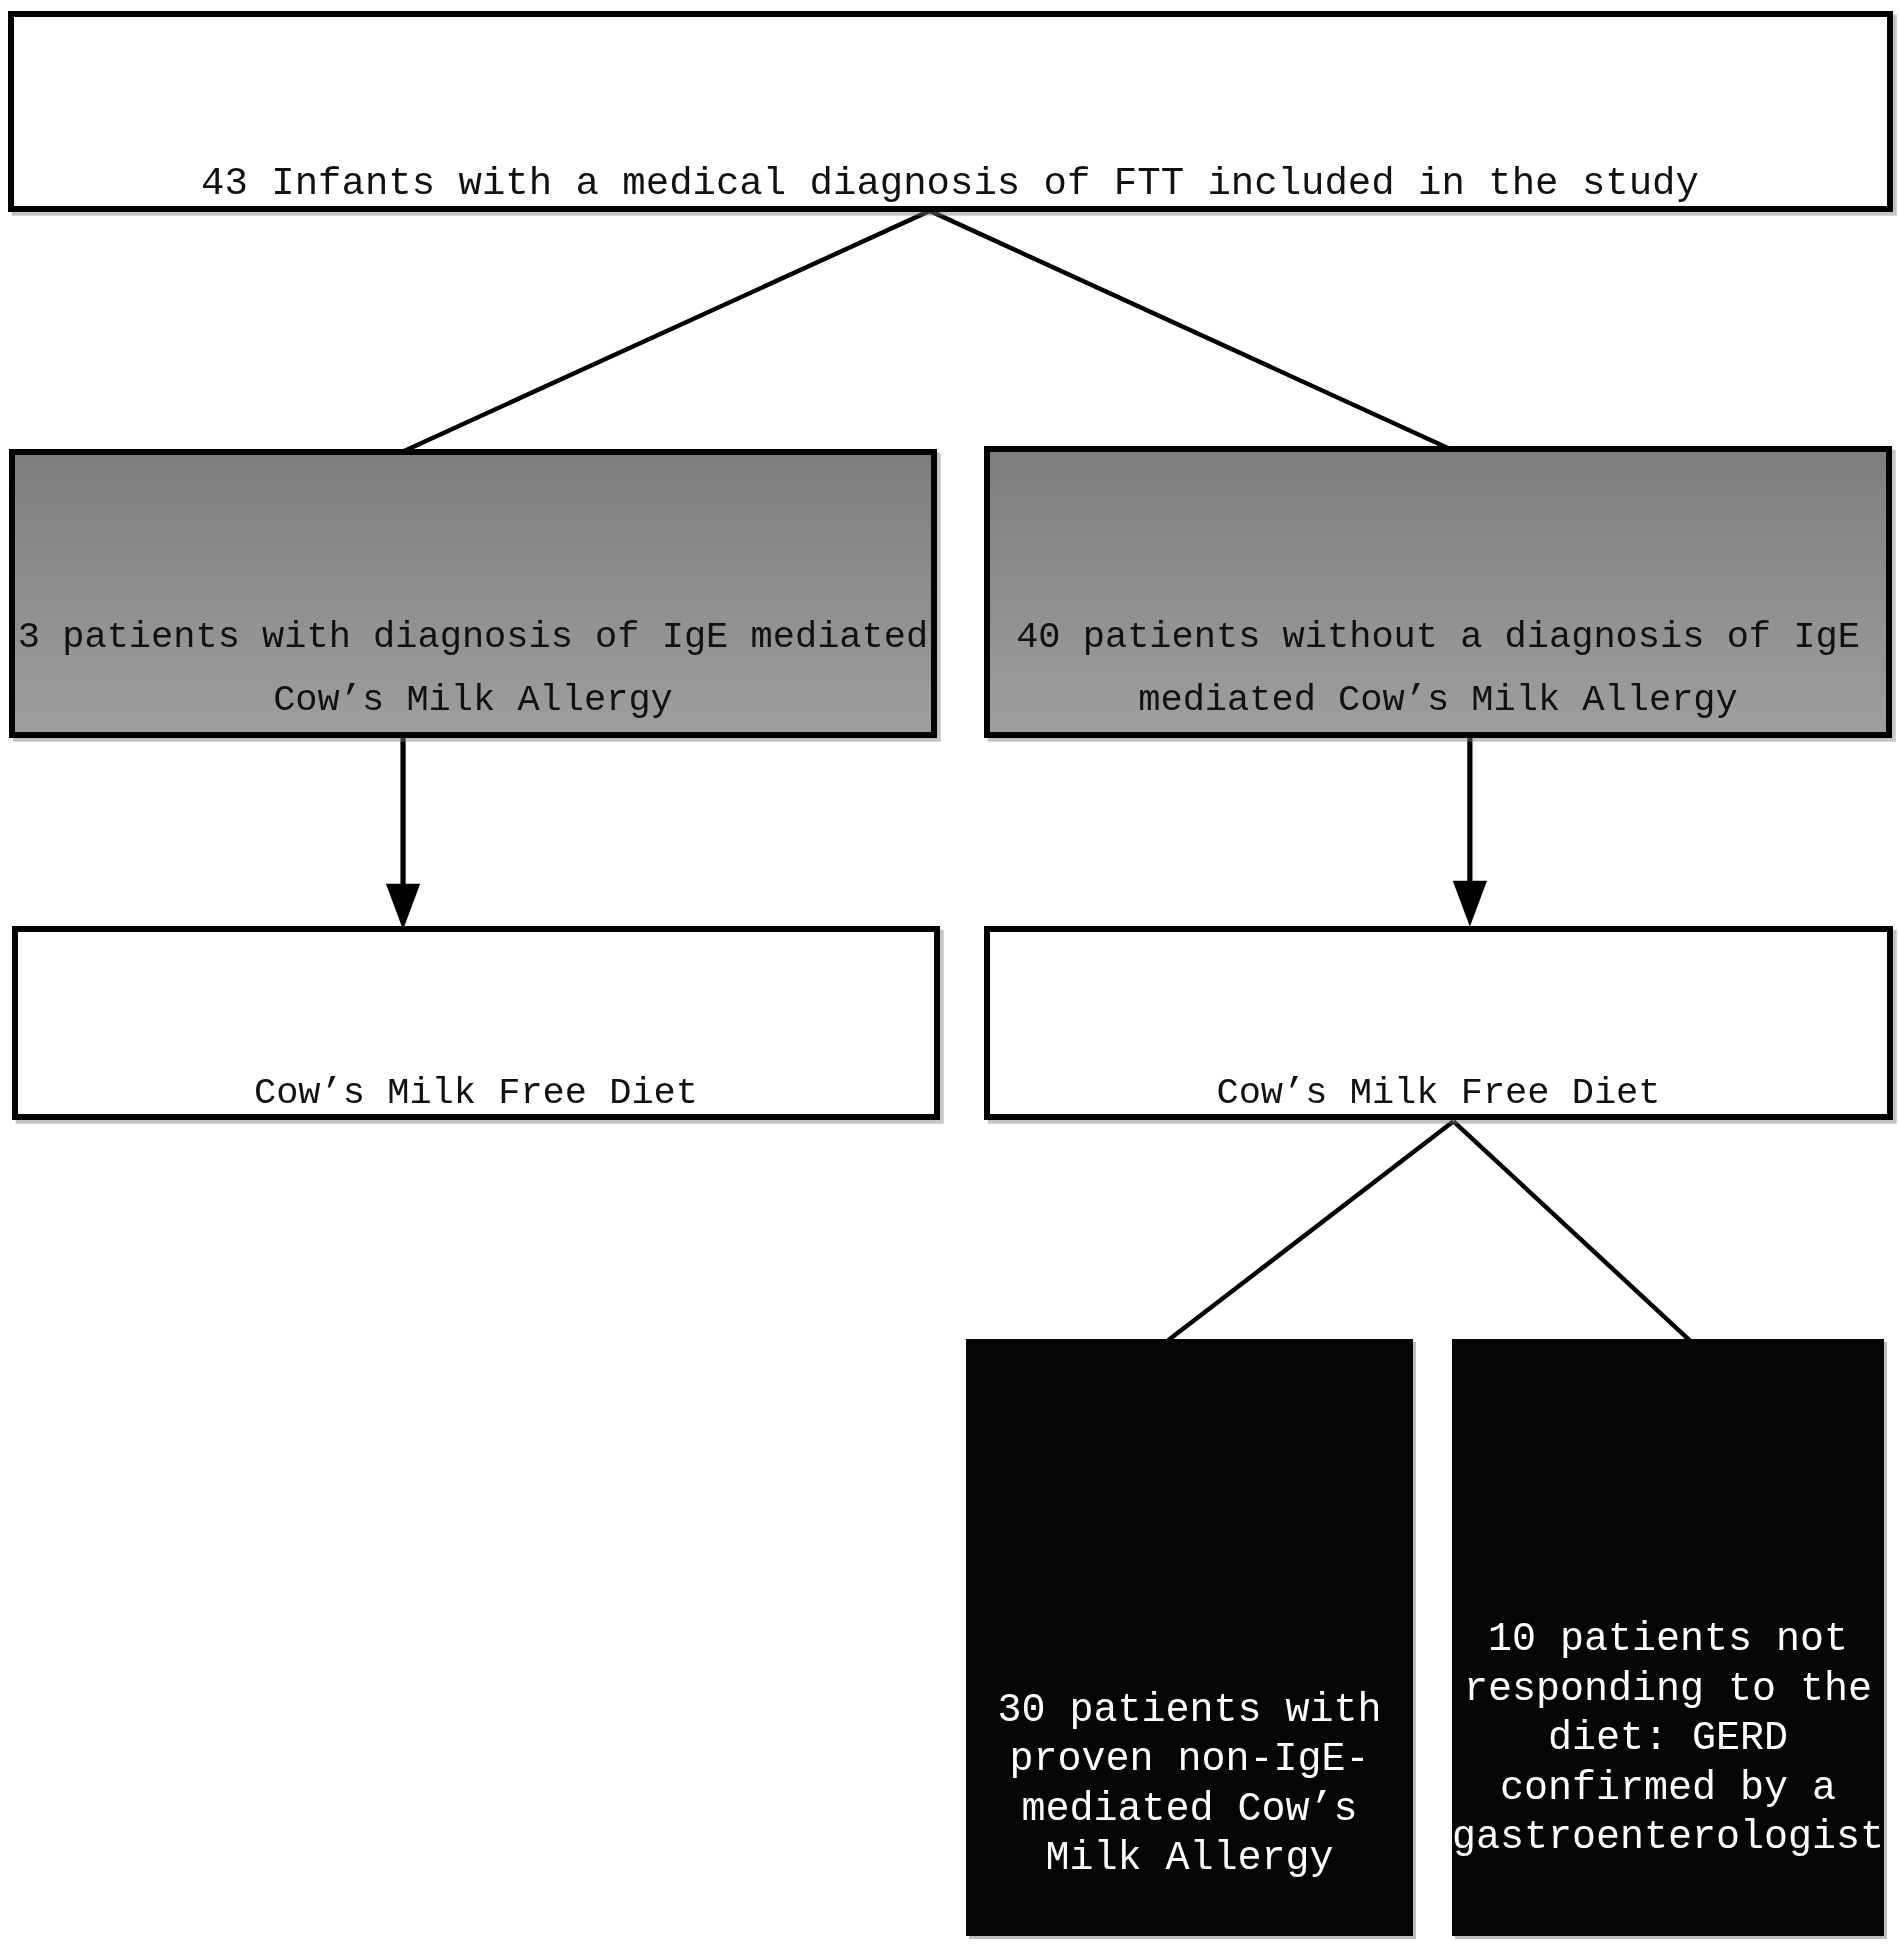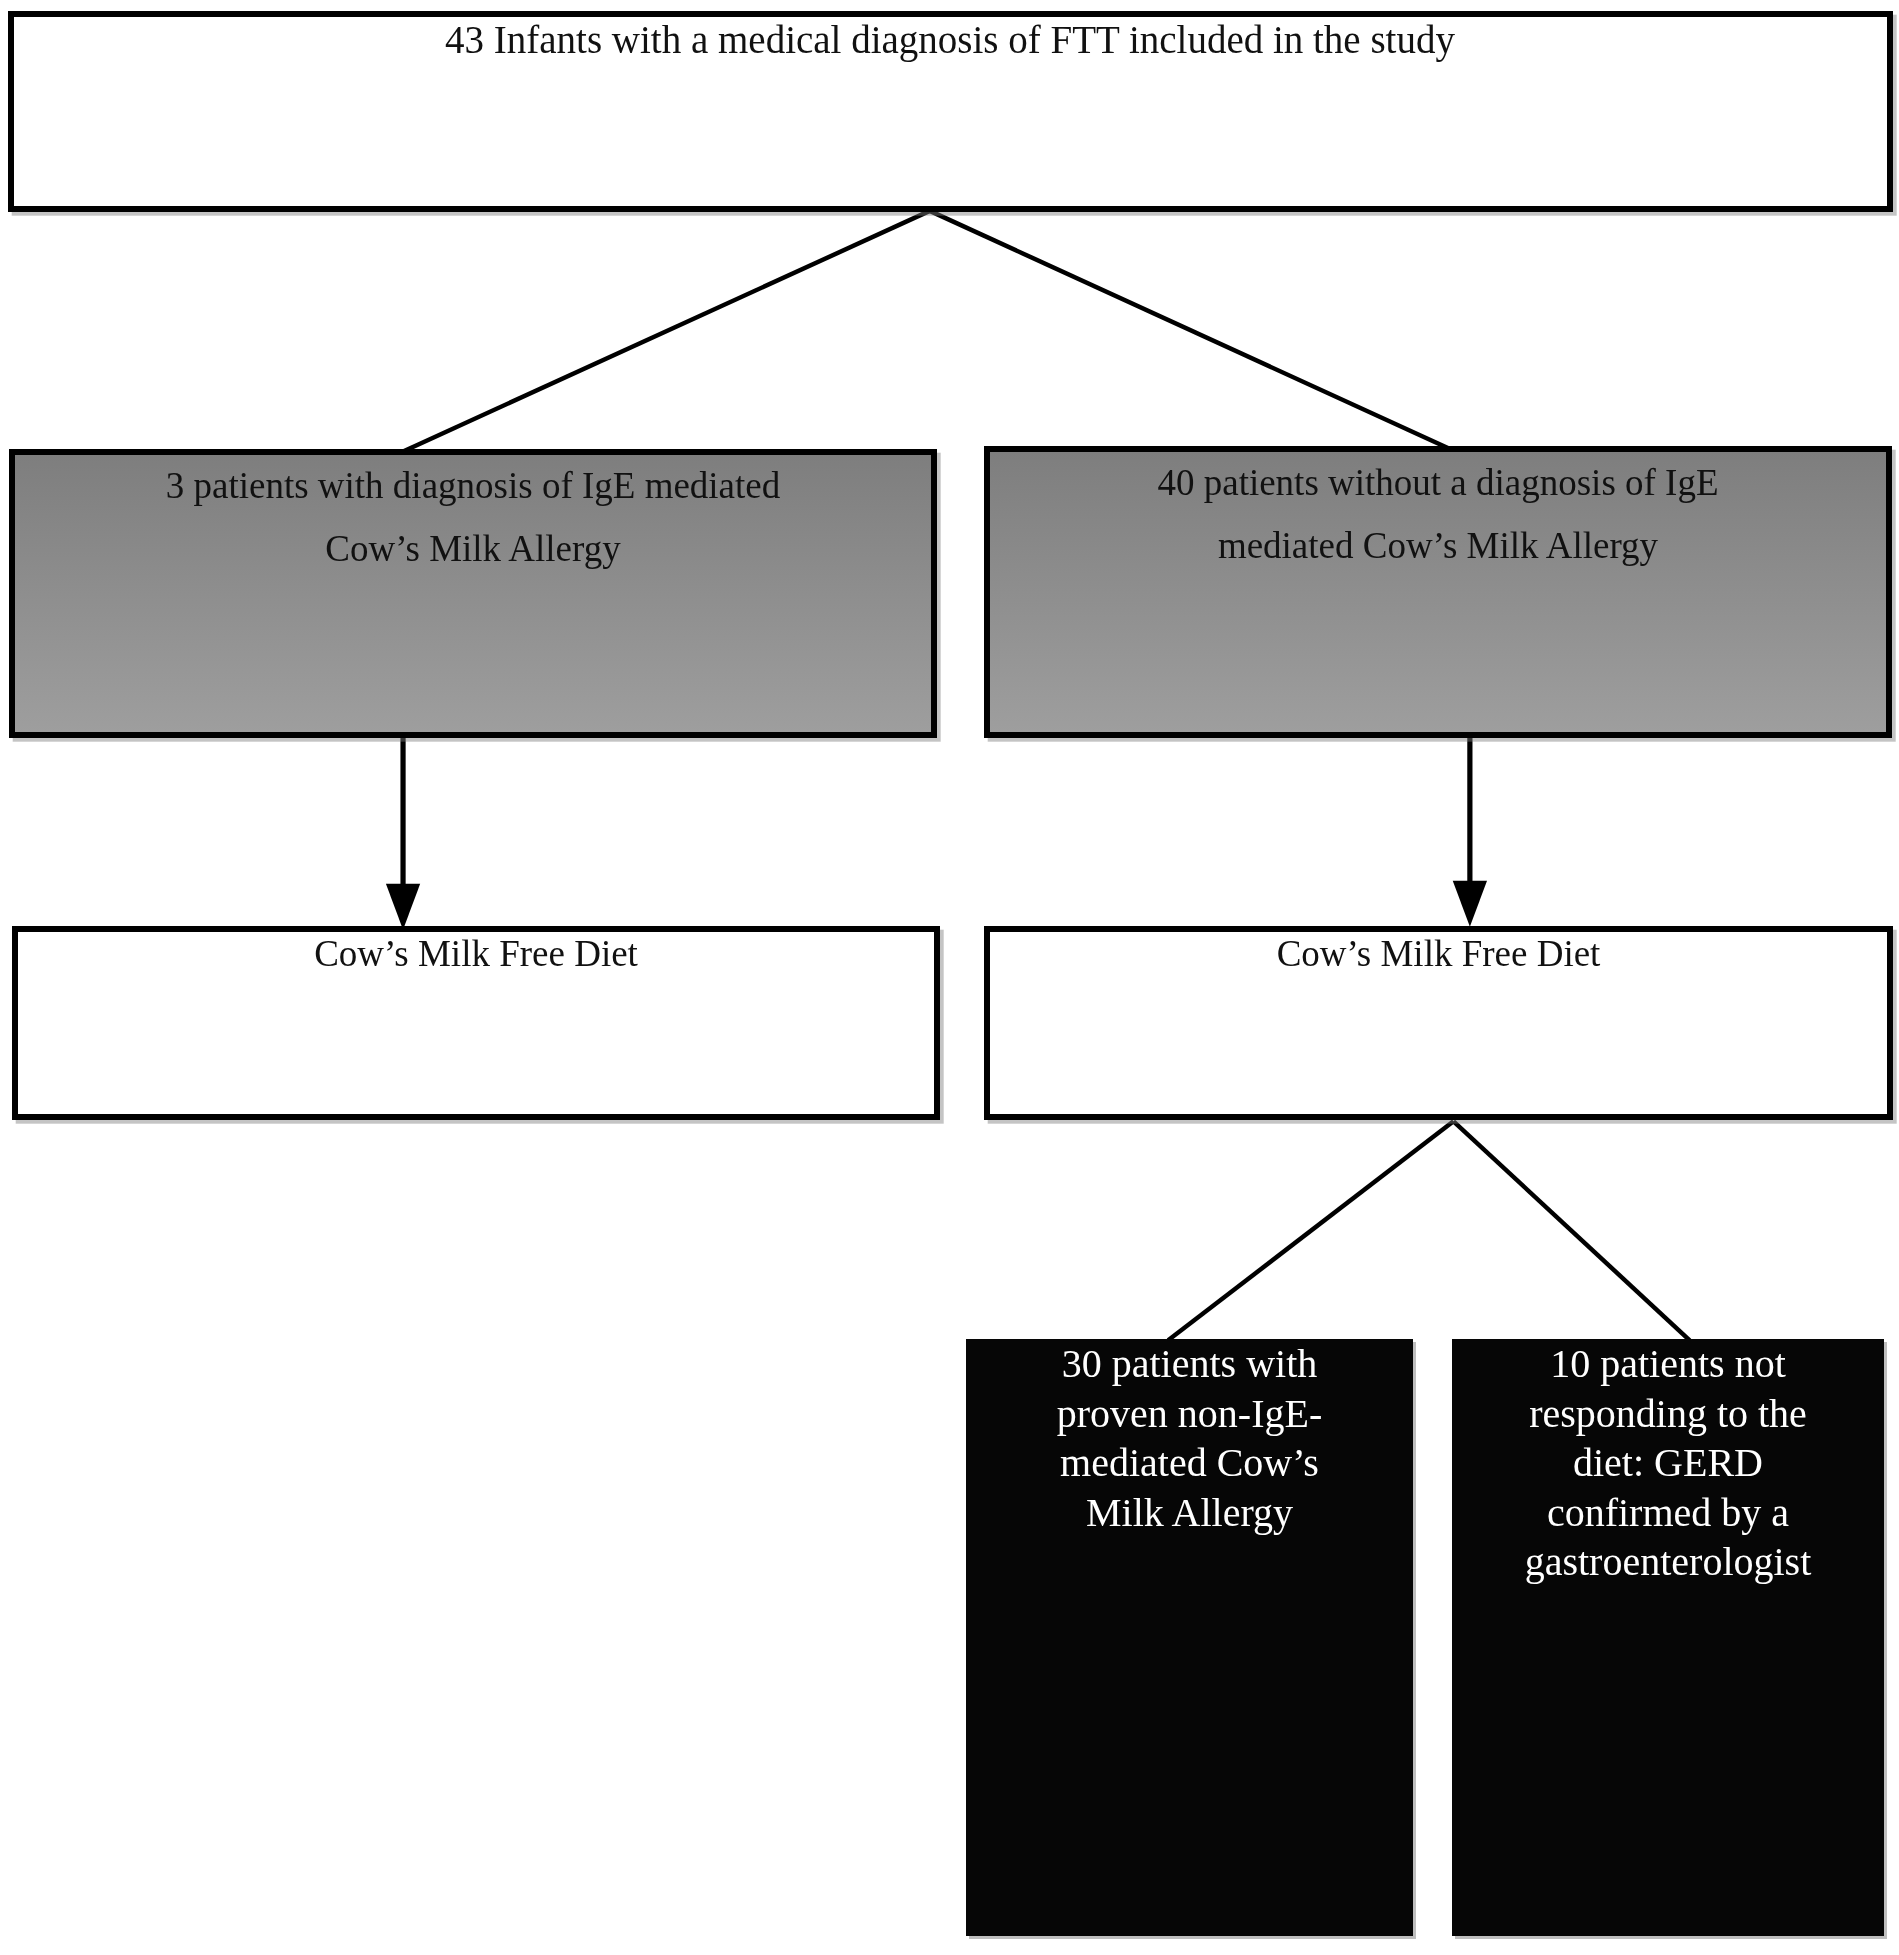--- a/index.html
+++ b/index.html
@@ -26,22 +26,23 @@
     left:0;top:0;
     width:1899px;height:1955px;
     pointer-events:none;
   }
   .box{
     position:absolute;
     box-sizing:border-box;
     display:flex;
     flex-direction:column;
     align-items:center;
-    justify-content:flex-start;
+    justify-content:flex-end;
     text-align:center;
+    font-family:Liberation Mono, monospace;
   }
   .bordered{
     border:6.7px solid var(--border);
     background:#ffffff;
     box-shadow:3.7px 3.7px 0 rgba(125,125,125,0.45);
   }
   .gray{
     background:linear-gradient(180deg,var(--gray-fill-top) 0%,var(--gray-fill-bottom) 100%);
   }
   .blackbox{
@@ -52,21 +53,21 @@
   .txt{
     white-space:pre-line;
     display:block;
     width:100%;
   }
   .top-box{left:7.5px;top:11.2px;width:1885px;height:201px;font-size:39px;}
   .gray-left{left:9px;top:449px;width:928px;height:289px;font-size:37px;line-height:1.7;}
   .gray-right{left:984px;top:446px;width:908px;height:292px;font-size:37px;line-height:1.7;}
   .white-left{left:12px;top:926px;width:928px;height:194px;font-size:37px;}
   .white-right{left:984px;top:926px;width:909px;height:194px;font-size:37px;}
-  .black-left{left:966px;top:1339px;width:447px;height:597px;font-size:40px;line-height:1.24;padding-bottom:80px;}
+  .black-left{left:966px;top:1339px;width:447px;height:597px;font-size:40px;line-height:1.24;padding-bottom:52px;}
   .black-right{left:1452px;top:1339px;width:432px;height:597px;font-size:40px;line-height:1.24;padding-bottom:73px;}
 </style>
 </head>
 <body>
 
 <div class="stage">
 
   <svg class="connectors" viewBox="0 0 2549 2624" xmlns="http://www.w3.org/2000/svg">
     <line x1="1248" y1="283" x2="541" y2="606" stroke="#000000" stroke-width="6"></line>
     <line x1="1248" y1="283" x2="1945" y2="602" stroke="#000000" stroke-width="6"></line>

